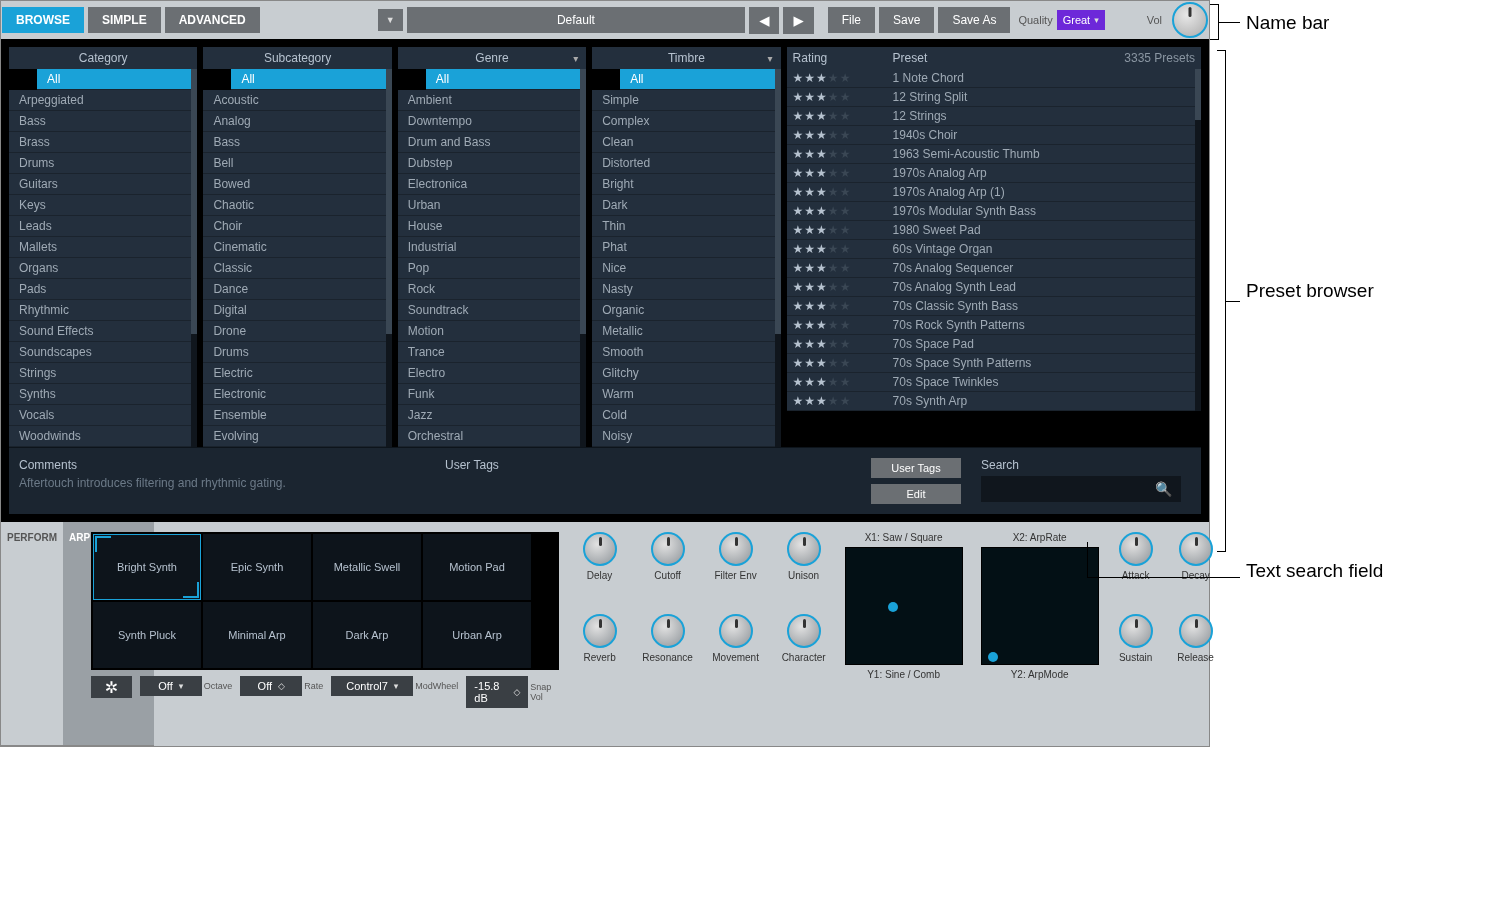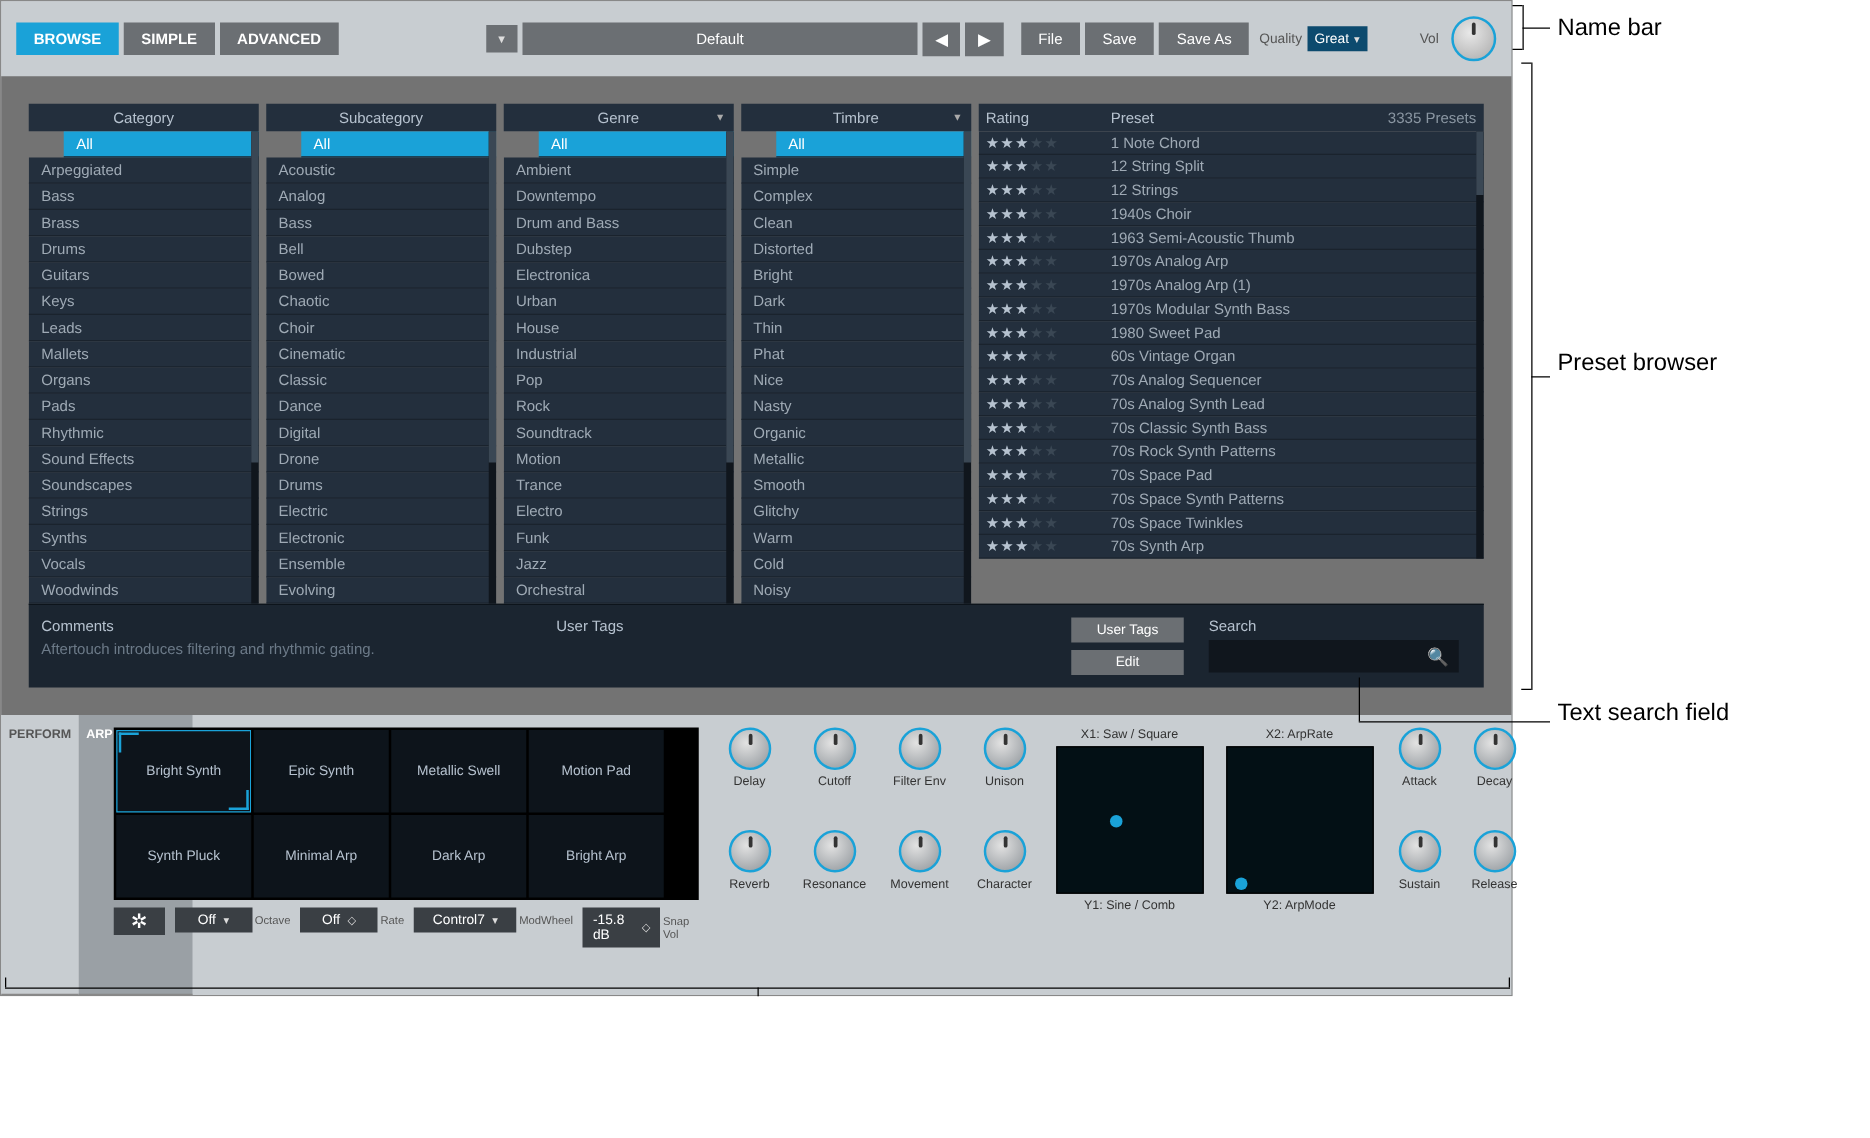--- a/index.html
+++ b/index.html
@@ -1,31 +1,31 @@
 <!DOCTYPE html>
 <html><head>
 <meta charset="utf-8">
 <style>
 * { box-sizing: border-box; margin: 0; padding: 0; font-family: -apple-system, "Helvetica Neue", Arial, sans-serif; }
 body { background: #fff; width: 1496px; }
 .wrap { position: relative; }
 .app { width: 1210px; background: #c8cdd1; border: 1px solid #888; }
 
-.namebar { display: flex; align-items: center; gap: 4px; padding: 12px; background: #c8cdd1; }
+.namebar { display: flex; align-items: center; gap: 4px; padding: 1px; background: #c8cdd1; }
 .nb-btn { background: #6b6f73; color: #fff; font-size: 12px; font-weight: 600; border: none; padding: 6px 14px; cursor: pointer; }
 .nb-btn.active { background: #1aa2d8; }
 .nb-select { background: #6b6f73; color: #fff; border: none; padding: 6px 8px; cursor: pointer; display: flex; align-items: center; justify-content: center; }
 .nb-preset { flex: 1; background: #6b6f73; color: #fff; text-align: center; padding: 6px; font-size: 12px; }
 .nb-nav { background: #6b6f73; color: #fff; border: none; padding: 6px 10px; cursor: pointer; }
 .nb-label { font-size: 11px; color: #555; margin-left: 4px; }
-.nb-pill { background: #0c4a6e; color: #fff; font-size: 11px; padding: 4px 6px; display: flex; align-items: center; gap: 4px; }
+.nb-pill { background: #6d28d9; color: #fff; font-size: 11px; padding: 4px 6px; display: flex; align-items: center; gap: 4px; }
 .knob-lg { width: 36px; height: 36px; border-radius: 50%; background: radial-gradient(circle at 40% 35%, #e8e8e8, #aaa); border: 2px solid #1aa2d8; position: relative; margin-left: 6px; }
 .knob-lg::after { content: ""; position: absolute; top: 3px; left: 50%; width: 3px; height: 10px; background: #333; border-radius: 2px; transform: translateX(-50%); }
 
-.browser { background: #737373; padding: 22px; color: #b6c2cf; }
+.browser { background: #000000; padding: 8px; color: #b6c2cf; }
 .cols { display: flex; gap: 6px; }
 .col { flex: 1; }
 .col-hdr { display: flex; justify-content: center; align-items: center; padding: 4px 6px; font-size: 12px; background: #232f3d; position: relative; }
 .col-hdr.dd::after { content: "▾"; position: absolute; right: 8px; font-size: 10px; color: #aaa; }
 .col-list { max-height: 390px; overflow: hidden; position: relative; }
 .col-list::-webkit-scrollbar { width:0; }
 .item { padding: 3px 10px; font-size: 12px; color: #9faab5; border-bottom: 1px solid #1a232d; background: #232f3d; cursor: pointer; }
 .item.sel { background: #1aa2d8; color: #fff; margin-left: 28px; }
 .scroll-ind { position: absolute; right: 0; top: 0; width: 6px; height: 100%; background: #10161d; }
 .scroll-thumb { position: absolute; right: 0; top: 0; width: 6px; height: 70%; background: #3a4754; }
@@ -339,21 +339,21 @@
     <div class="perform-body">
       <div class="pads-wrap">
         <div class="pads" id="pad-grid">
               <div class="pad sel">Bright Synth</div>
               <div class="pad">Epic Synth</div>
               <div class="pad">Metallic Swell</div>
               <div class="pad">Motion Pad</div>
               <div class="pad">Synth Pluck</div>
               <div class="pad">Minimal Arp</div>
               <div class="pad">Dark Arp</div>
-              <div class="pad">Bright Arp</div>
+              <div class="pad">Urban Arp</div>
             </div>
         <div class="pad-ctrls">
           <div class="gear-btn">✲</div>
           <div class="pc">
                 <div class="pc-sel">
                   <span>Off</span>
                   <span class="chev">▾</span>
                 </div>
                 <div class="pc-lbl">Octave</div>
               </div>

